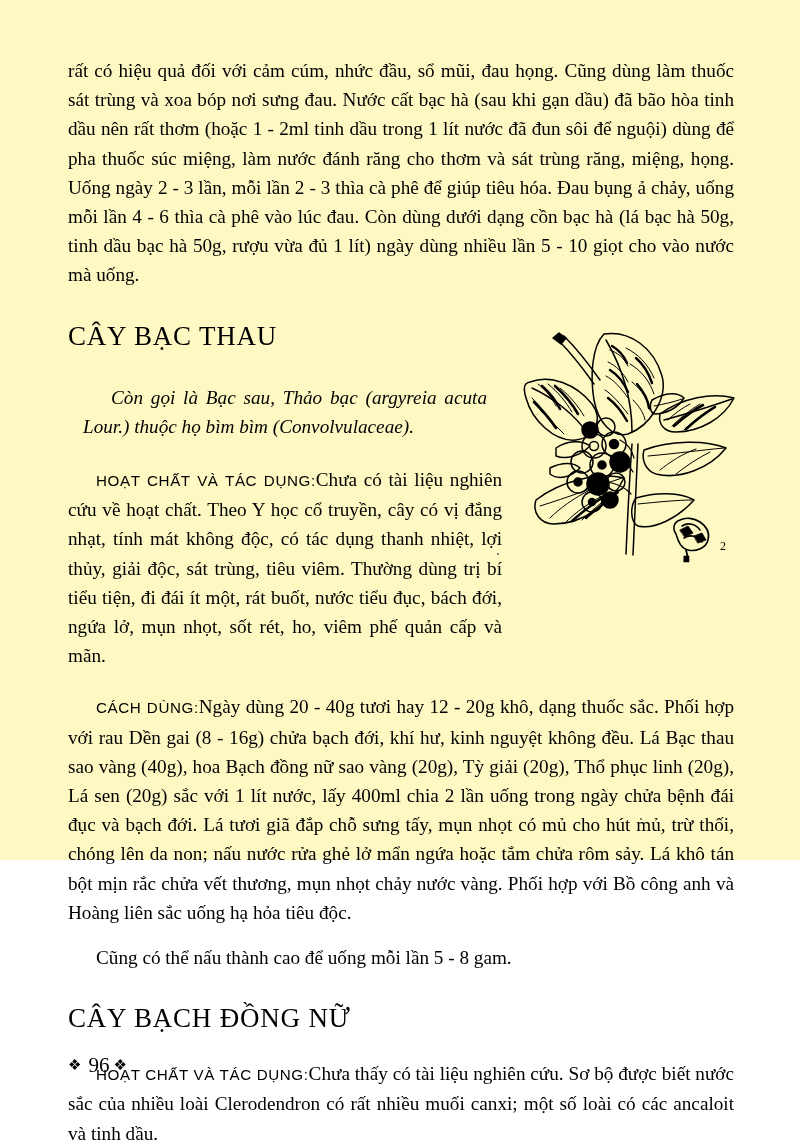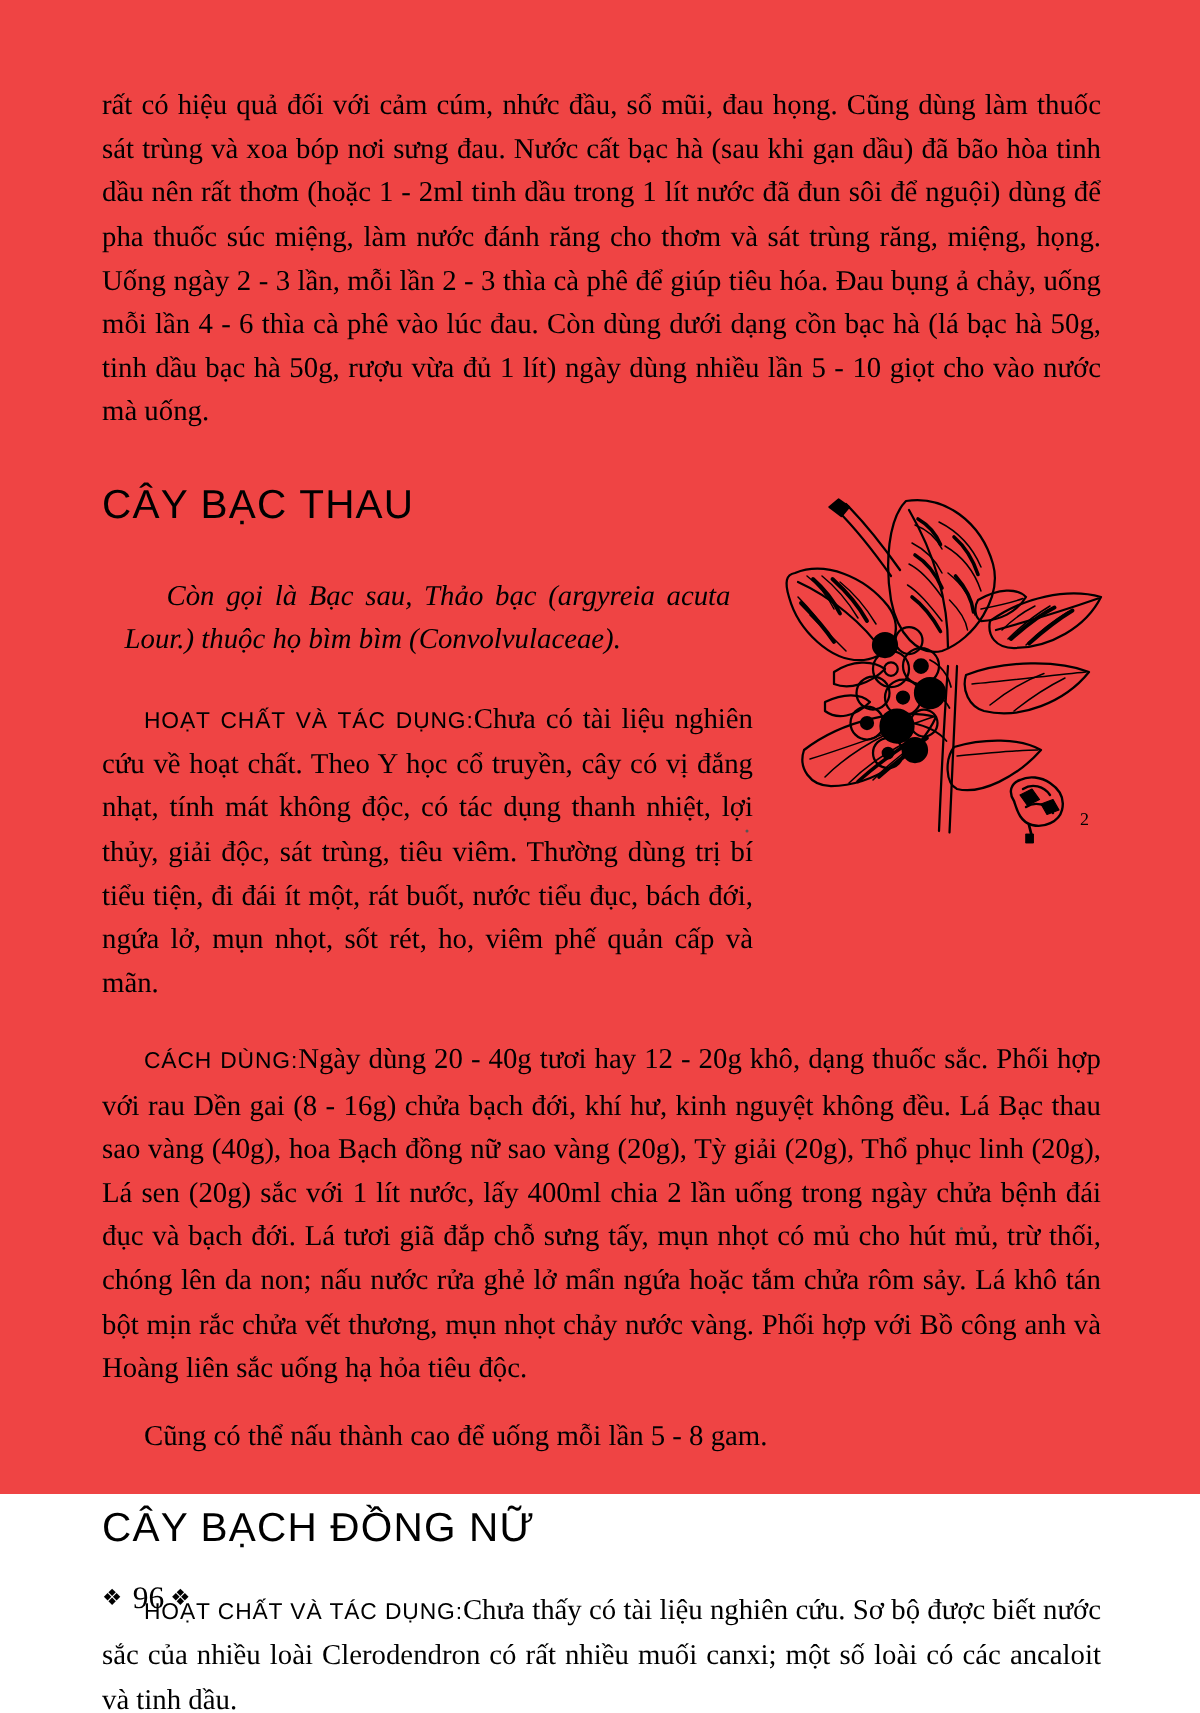--- a/index.html
+++ b/index.html
@@ -12,22 +12,22 @@
     height: 1142px;
     position: relative;
     overflow: hidden;
     font-family: "Liberation Serif", "DejaVu Serif", serif;
     color: #000000;
   }
   .page {
     position: absolute;
     left: 0; top: 0;
     width: 800px;
-    height: 996px;
-    background: #ef4444;
+    height: 860px;
+    background: #fef9c3;
   }
   .content {
     position: absolute;
     left: 68px;
     top: 56px;
     width: 666px;
   }
 
   
   p.body {
@@ -37,21 +37,21 @@
     text-align: justify;
     text-justify: inter-word;
     -webkit-hyphens: none;
     hyphens: none;
   }
   p.indent { text-indent: 28px; }
 
   
   h1.heading {
     margin: 0;
-    font-family: Liberation Sans, sans-serif;
+    font-family: Liberation Serif, serif;
     font-weight: 400;
     font-size: 27px;
     letter-spacing: 0.8px;
     line-height: 32px;
     white-space: nowrap;
   }
 
   
   .label {
     font-family: "Liberation Sans", "DejaVu Sans", sans-serif;

